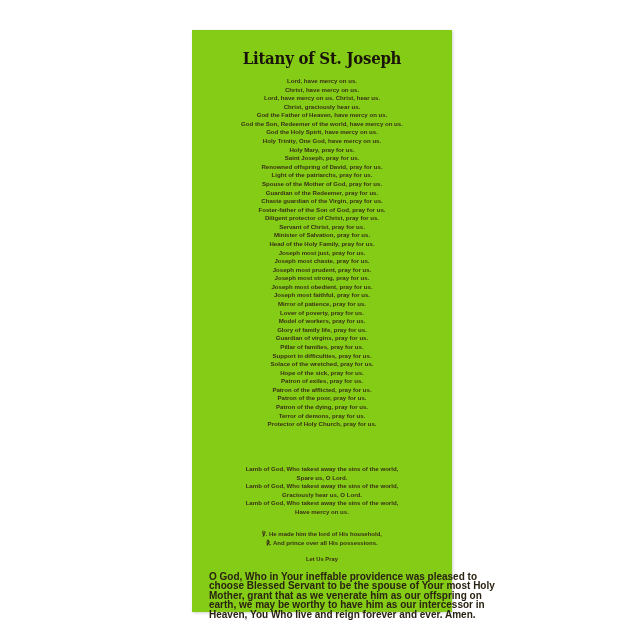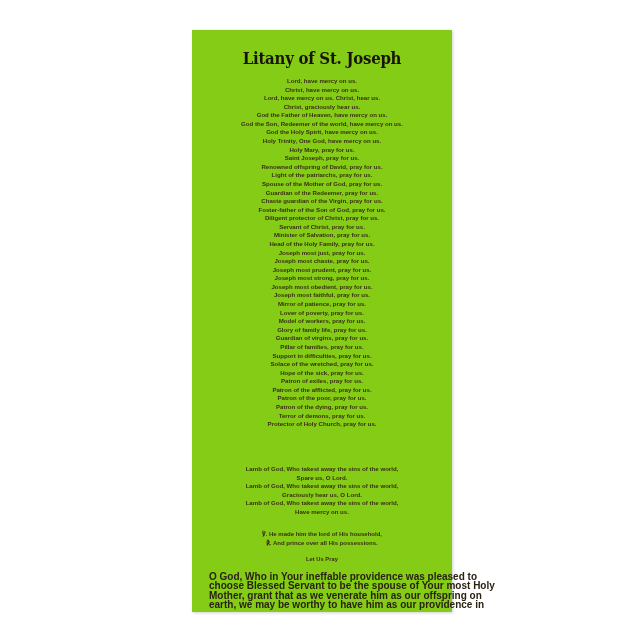--- a/index.html
+++ b/index.html
@@ -158,15 +158,16 @@
       <span class="line">℣. He made him the lord of His household,</span>
       <span class="line">℟. And prince over all His possessions.</span>
     </div>
 
   <div class="letuspray">Let Us Pray</div>
 
   <div class="prayer" id="prayer">
       <span class="line">O God, Who in Your ineffable providence was pleased to</span>
       <span class="line">choose Blessed Servant to be the spouse of Your most Holy</span>
       <span class="line">Mother, grant that as we venerate him as our offspring on</span>
-      <span class="line">earth, we may be worthy to have him as our providence in</span>
+      <span class="line">earth, we may be worthy to have him as our intercessor in</span>
+      <span class="line">Heaven, You Who live and reign forever and ever.  Amen.</span>
     </div>
 </div>
 
 </body></html>

